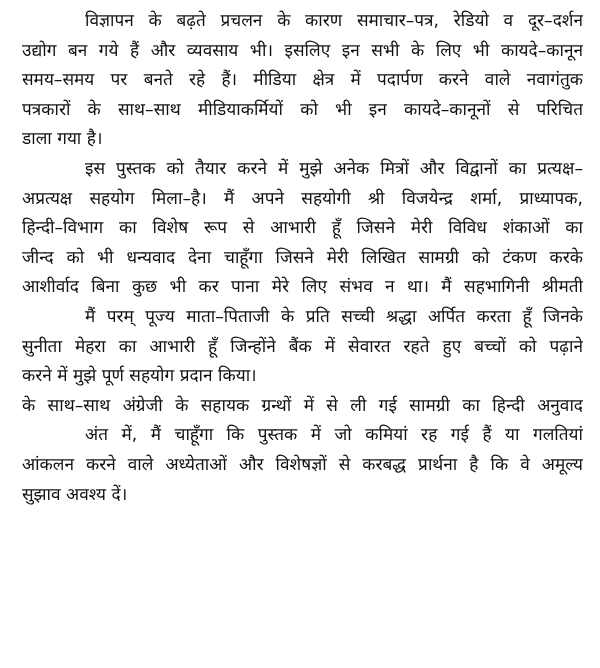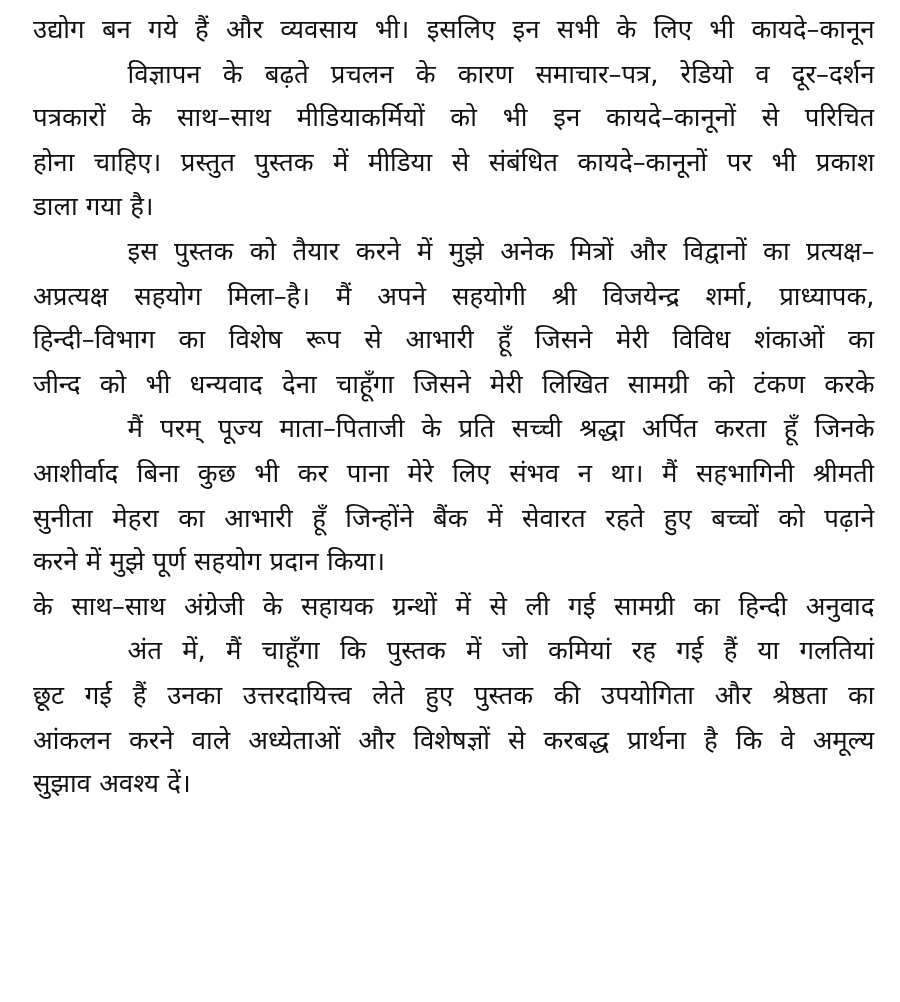--- a/index.html
+++ b/index.html
@@ -28,42 +28,41 @@
   }
   .line.indent { padding-left: 63px; }
   .line.last { text-align-last: left; }
 </style>
 </head>
 <body>
 
 <div class="page">
 
   <div class="para">
+    <span class="line indent">विज्ञापन के बढ़ते प्रचलन के कारण समाचार–पत्र, रेडियो व दूर–दर्शन</span>
     <span class="line">उद्योग बन गये हैं और व्यवसाय भी। इसलिए इन सभी के लिए भी कायदे–कानून</span>
-    <span class="line indent">विज्ञापन के बढ़ते प्रचलन के कारण समाचार–पत्र, रेडियो व दूर–दर्शन</span>
+    <span class="line">समय–समय पर बनते रहे हैं। मीडिया क्षेत्र में पदार्पण करने वाले नवागंतुक</span>
     <span class="line">पत्रकारों के साथ–साथ मीडियाकर्मियों को भी इन कायदे–कानूनों से परिचित</span>
-    <span class="line">होना चाहिए। प्रस्तुत पुस्तक में मीडिया से संबंधित कायदे–कानूनों पर भी प्रकाश</span>
     <span class="line last">डाला गया है।</span>
   </div>
 
   <div class="para">
     <span class="line indent">इस पुस्तक को तैयार करने में मुझे अनेक मित्रों और विद्वानों का प्रत्यक्ष–</span>
     <span class="line">अप्रत्यक्ष सहयोग मिला–है। मैं अपने सहयोगी श्री विजयेन्द्र शर्मा, प्राध्यापक,</span>
     <span class="line">हिन्दी–विभाग का विशेष रूप से आभारी हूँ जिसने मेरी विविध शंकाओं का</span>
     <span class="line">जीन्द को भी धन्यवाद देना चाहूँगा जिसने मेरी लिखित सामग्री को टंकण करके</span>
   </div>
 
   <div class="para">
+    <span class="line">आशीर्वाद बिना कुछ भी कर पाना मेरे लिए संभव न था। मैं सहभागिनी श्रीमती</span>
     <span class="line indent">मैं परम् पूज्य माता–पिताजी के प्रति सच्ची श्रद्धा अर्पित करता हूँ जिनके</span>
-    <span class="line">आशीर्वाद बिना कुछ भी कर पाना मेरे लिए संभव न था। मैं सहभागिनी श्रीमती</span>
     <span class="line">सुनीता मेहरा का आभारी हूँ जिन्होंने बैंक में सेवारत रहते हुए बच्चों को पढ़ाने</span>
     <span class="line last">करने में मुझे पूर्ण सहयोग प्रदान किया।</span>
     <span class="line">के साथ–साथ अंग्रेजी के सहायक ग्रन्थों में से ली गई सामग्री का हिन्दी अनुवाद</span>
   </div>
 
   <div class="para">
     <span class="line indent">अंत में, मैं चाहूँगा कि पुस्तक में जो कमियां रह गई हैं या गलतियां</span>
-    <span class="line">छूट गई हैं उनका उत्तरदायित्त्व लेते हुए पुस्तक की उपयोगिता और श्रेष्ठता का</span>
     <span class="line">आंकलन करने वाले अध्येताओं और विशेषज्ञों से करबद्ध प्रार्थना है कि वे अमूल्य</span>
     <span class="line last">सुझाव अवश्य दें।</span>
   </div>
 
 </div>
 
 </body></html>

